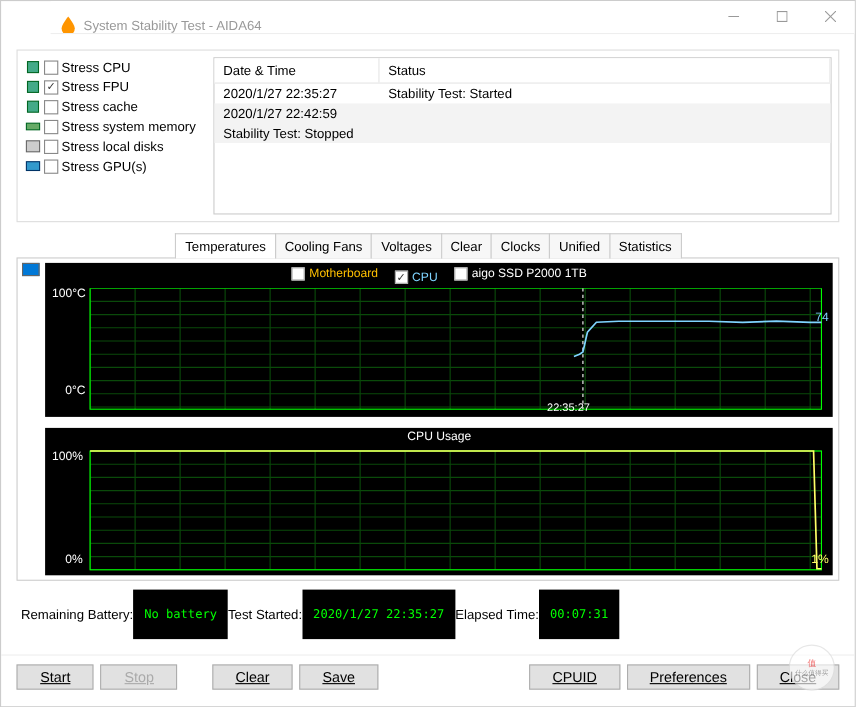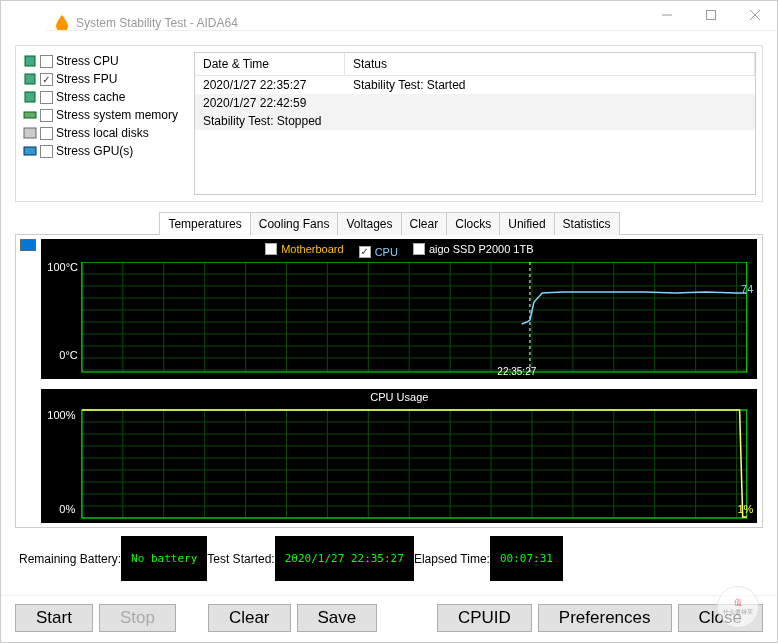--- a/index.html
+++ b/index.html
@@ -32,21 +32,21 @@
 .sidebar-block { width: 16px; height: 12px; background: #0078d7; border: 1px solid #666; }
 .chart-area { display: inline-block; vertical-align: top; width: calc(100% - 22px); }
 .chart { background: #000; position: relative; }
 .chart-legend { color: #fff; text-align: center; padding: 4px 0; font-size: 11px; }
 .chart-legend .item { display: inline-flex; align-items: center; margin: 0 6px; }
 .chart-legend .chk { width: 12px; height: 12px; border: 1px solid #aaa; margin-right: 4px; }
 .chart-title { color: #fff; text-align: center; padding: 2px; font-size: 11px; }
 .status-line { display: flex; align-items: center; margin-top: 8px; font-size: 12px; padding: 0 4px; }
 .status-val { background: #000; color: #0f0; padding: 16px 10px; font-family: monospace; font-size: 11px; }
 .btnbar { display: flex; gap: 6px; border-top: 1px solid #eee; padding: 8px 14px 0 14px; margin-top: 6px; }
-.btn { padding: 3px 20px; border: 1px solid #adadad; background: #e1e1e1; font-size: 17px; min-width: 70px; text-align: right; }
+.btn { padding: 3px 20px; border: 1px solid #adadad; background: #e1e1e1; font-size: 13px; min-width: 70px; text-align: right; text-decoration: underline; }
 .btn.disabled { color: #aaa; }
 .spacer { flex: 1; }
 .watermark { position: absolute; right: 18px; bottom: 14px; width: 42px; height: 42px; border-radius: 50%; background: rgba(255,255,255,.9); border: 1px solid #ddd; display: flex; flex-direction: column; align-items: center; justify-content: center; font-size: 8px; color: #e33; opacity: .7; }
 </style>
 </head>
 <body>
 
 <div class="titlebar">
   <span class="icon">
     <svg width="16" height="16">

